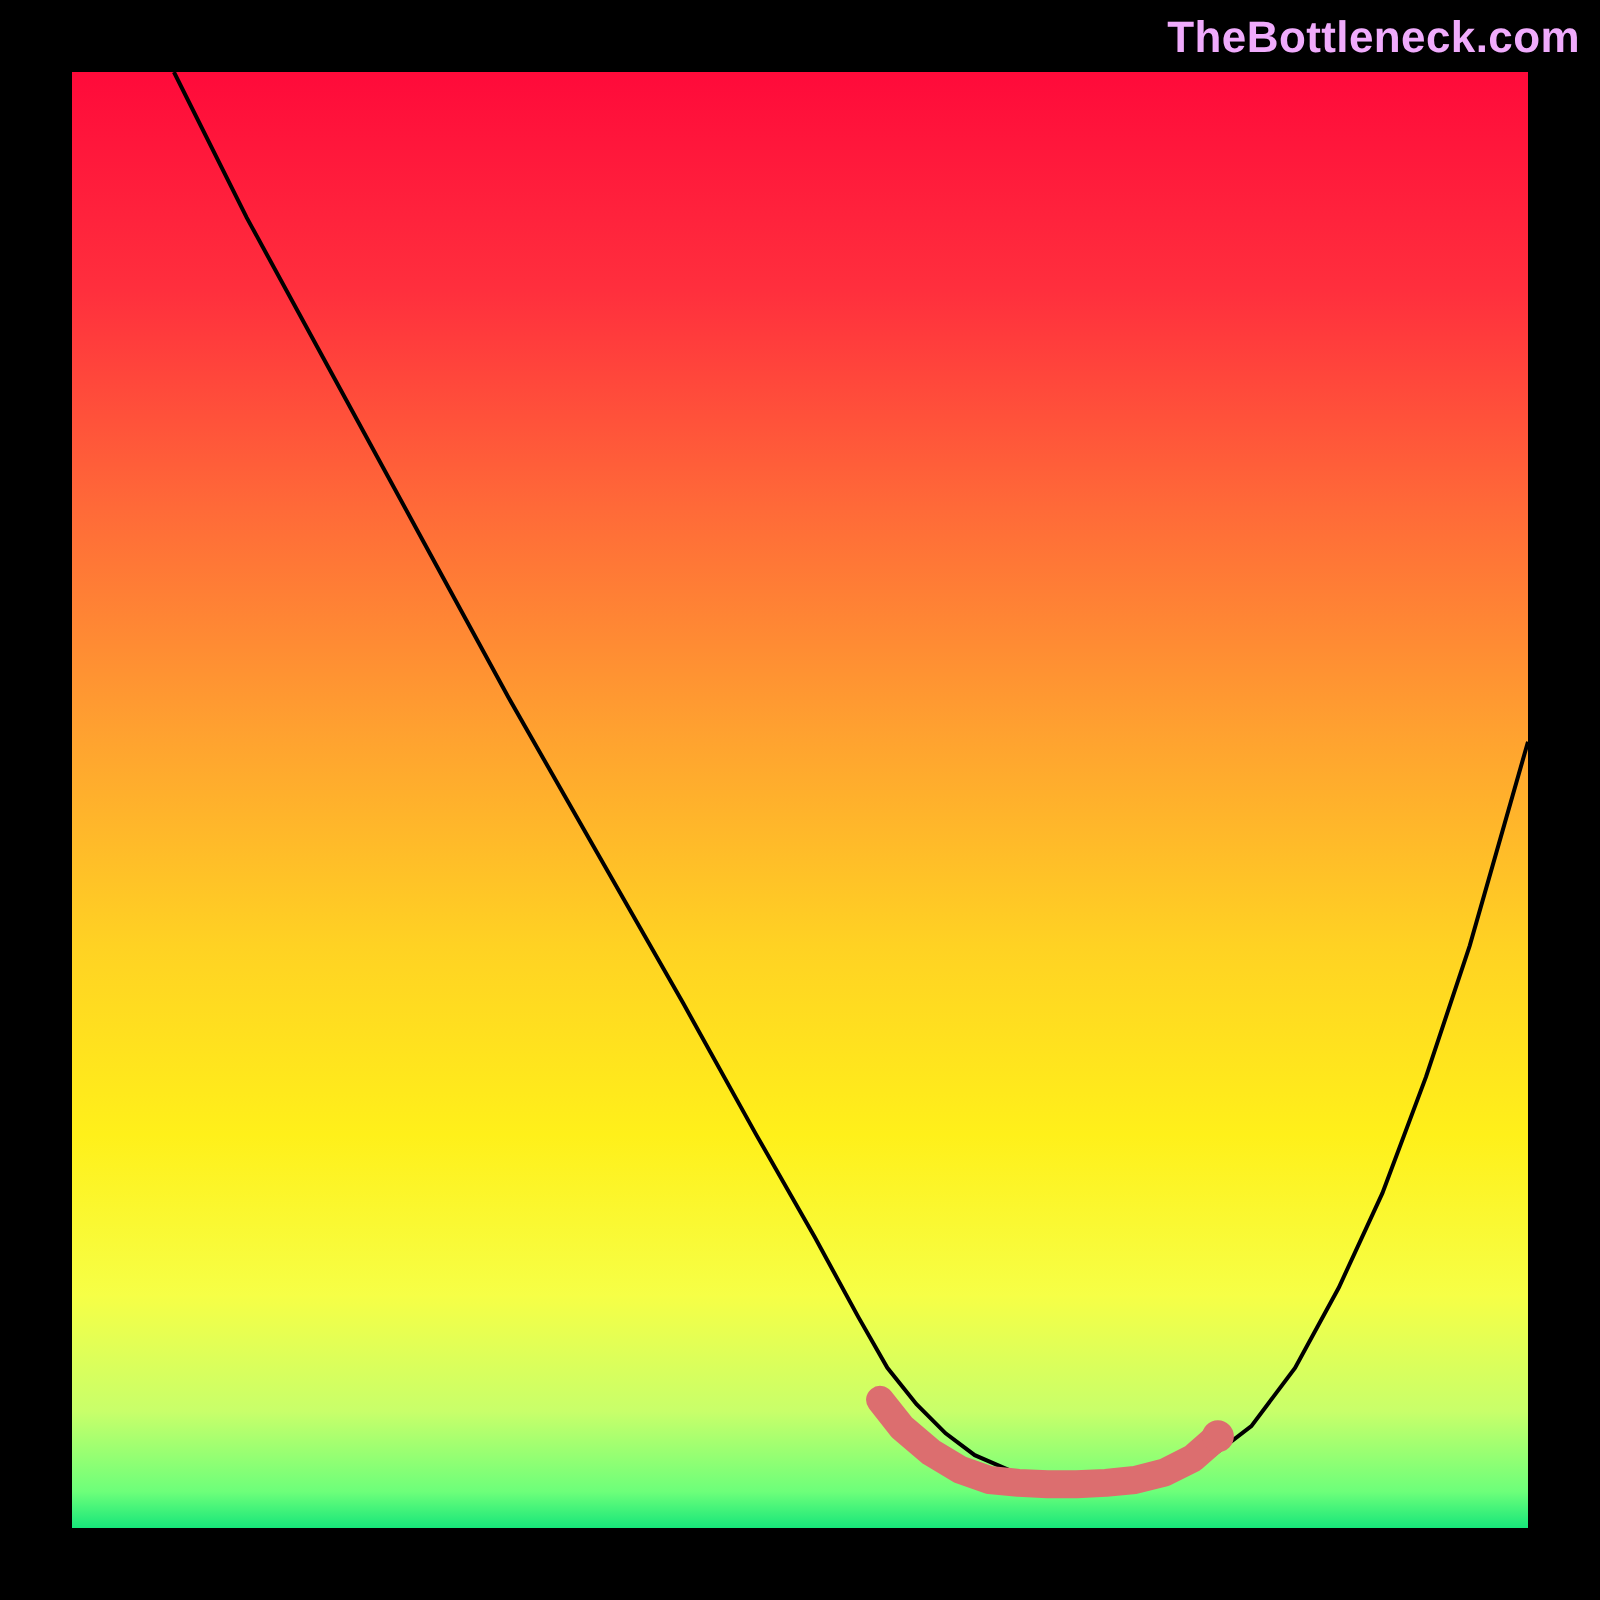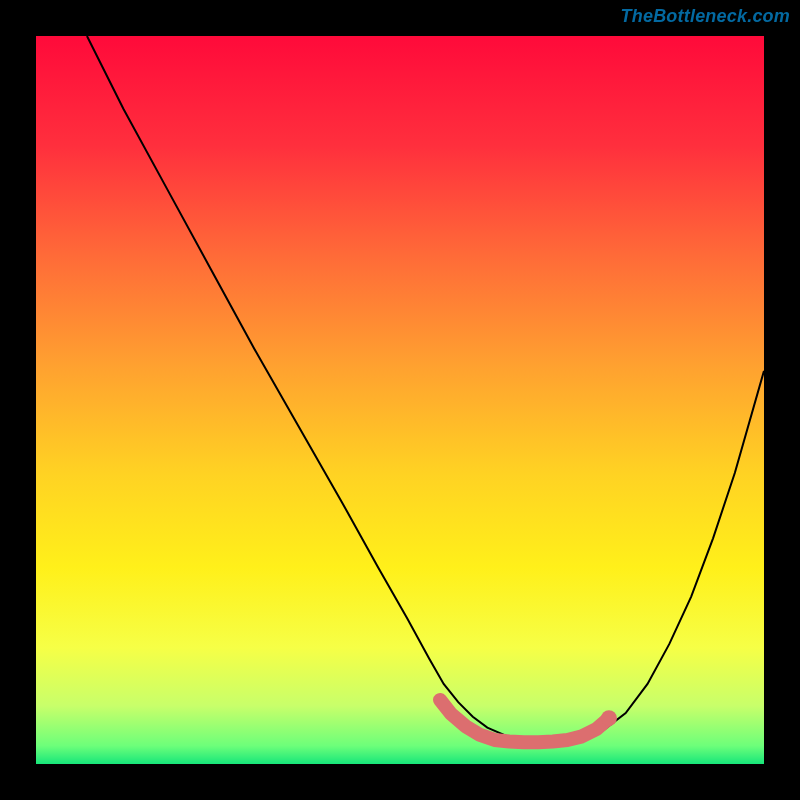--- a/index.html
+++ b/index.html
@@ -21,25 +21,24 @@
     top: 36px;
     left: 36px;
     width: 728px;
     height: 728px;
     overflow: hidden;
   }
   .watermark {
     position: absolute;
     top: 6px;
     right: 10px;
-    color: #0369a1;
-    font-size: 18px;
+    color: #f0abfc;
+    font-size: 22px;
     font-weight: 600;
     letter-spacing: 0.2px;
-    font-style: italic;
   }
 </style>
 </head>
 <body>
 
 <div class="frame">
   <div class="watermark">TheBottleneck.com</div>
 
   <div class="plot">
     <svg id="chart-svg" width="728" height="728" viewBox="0 0 728 728" preserveAspectRatio="none">

